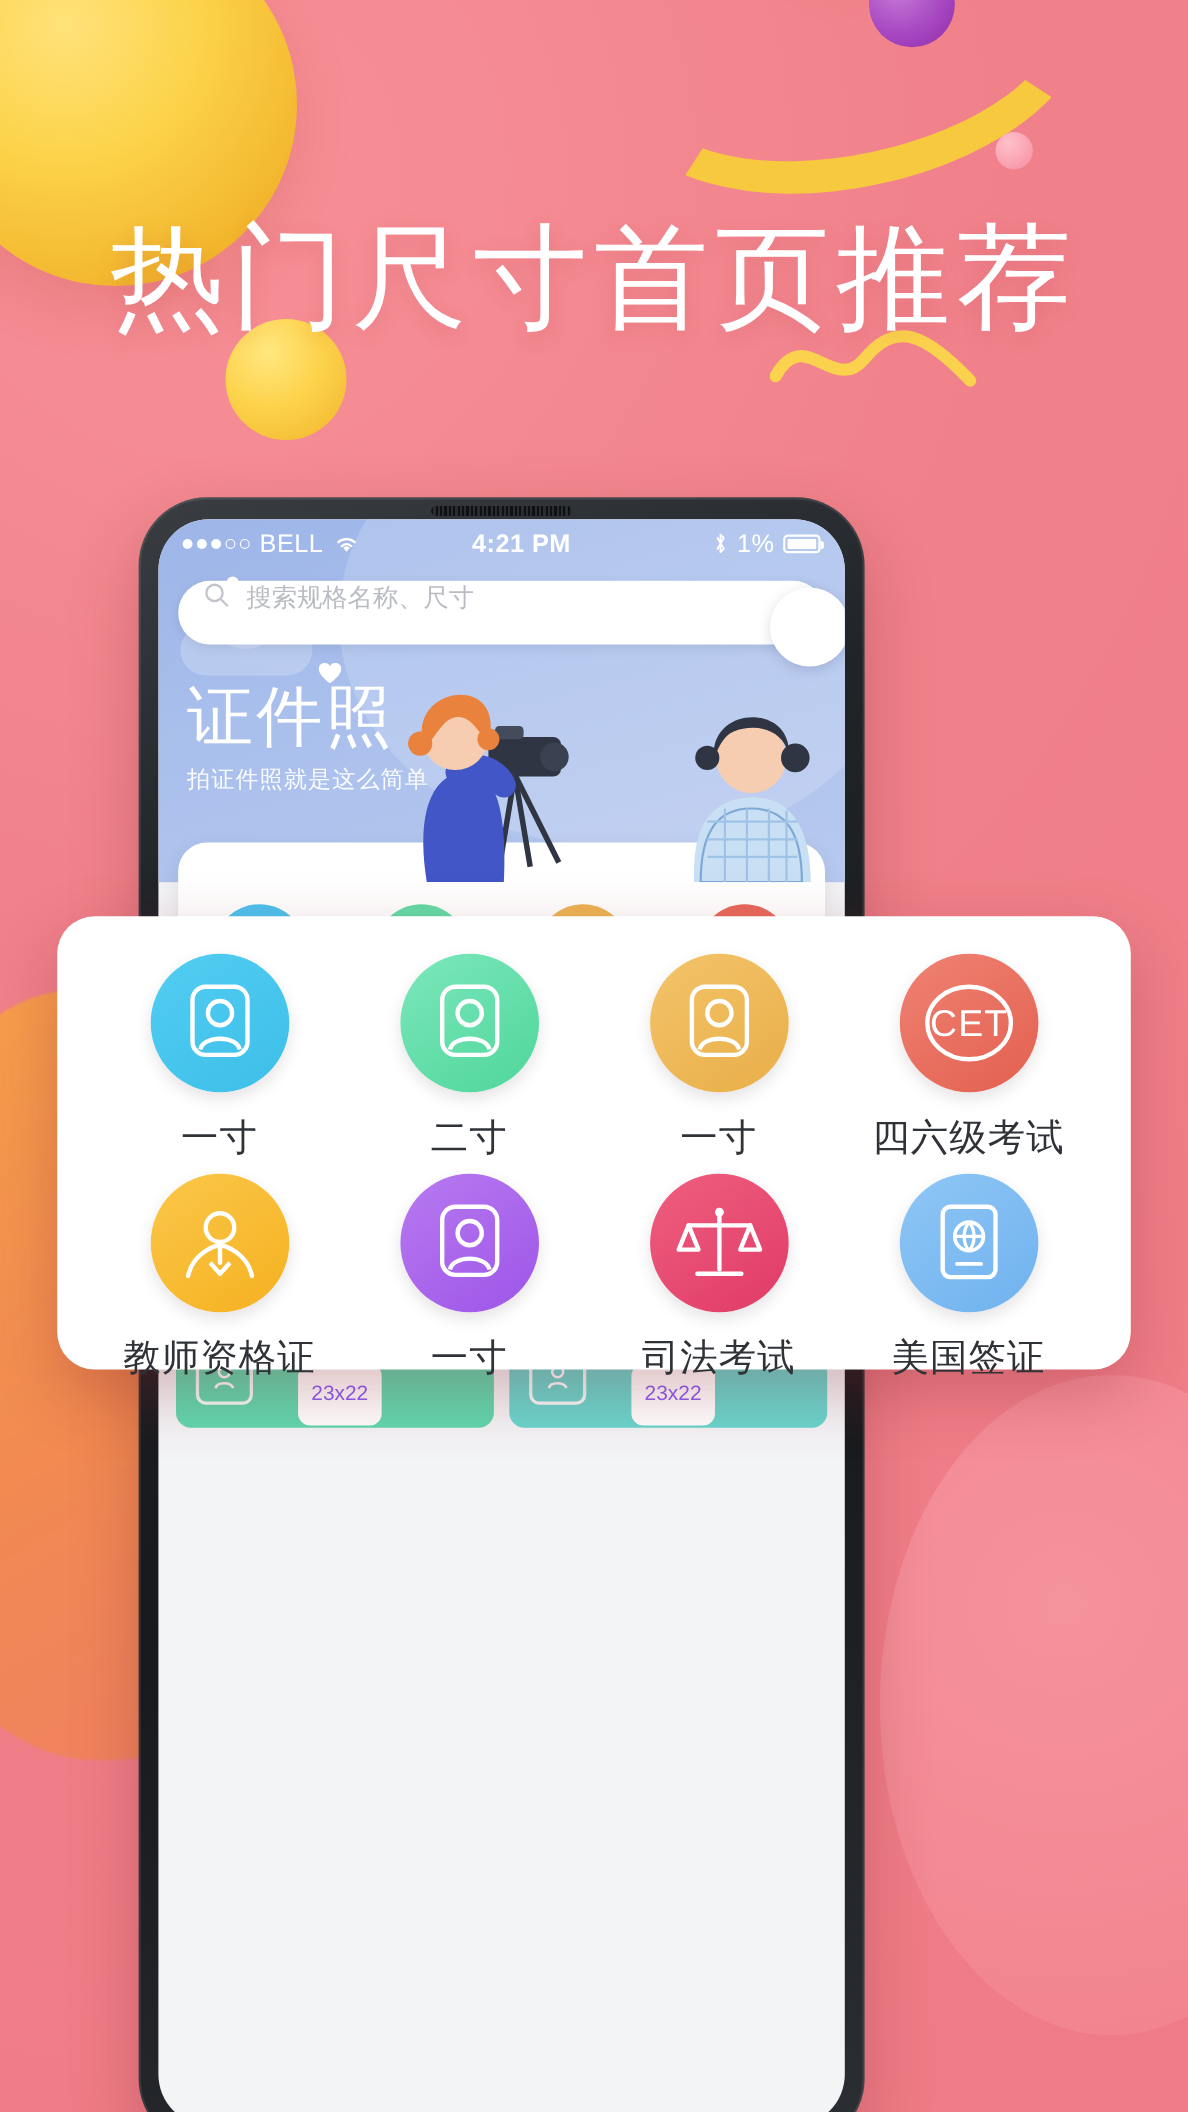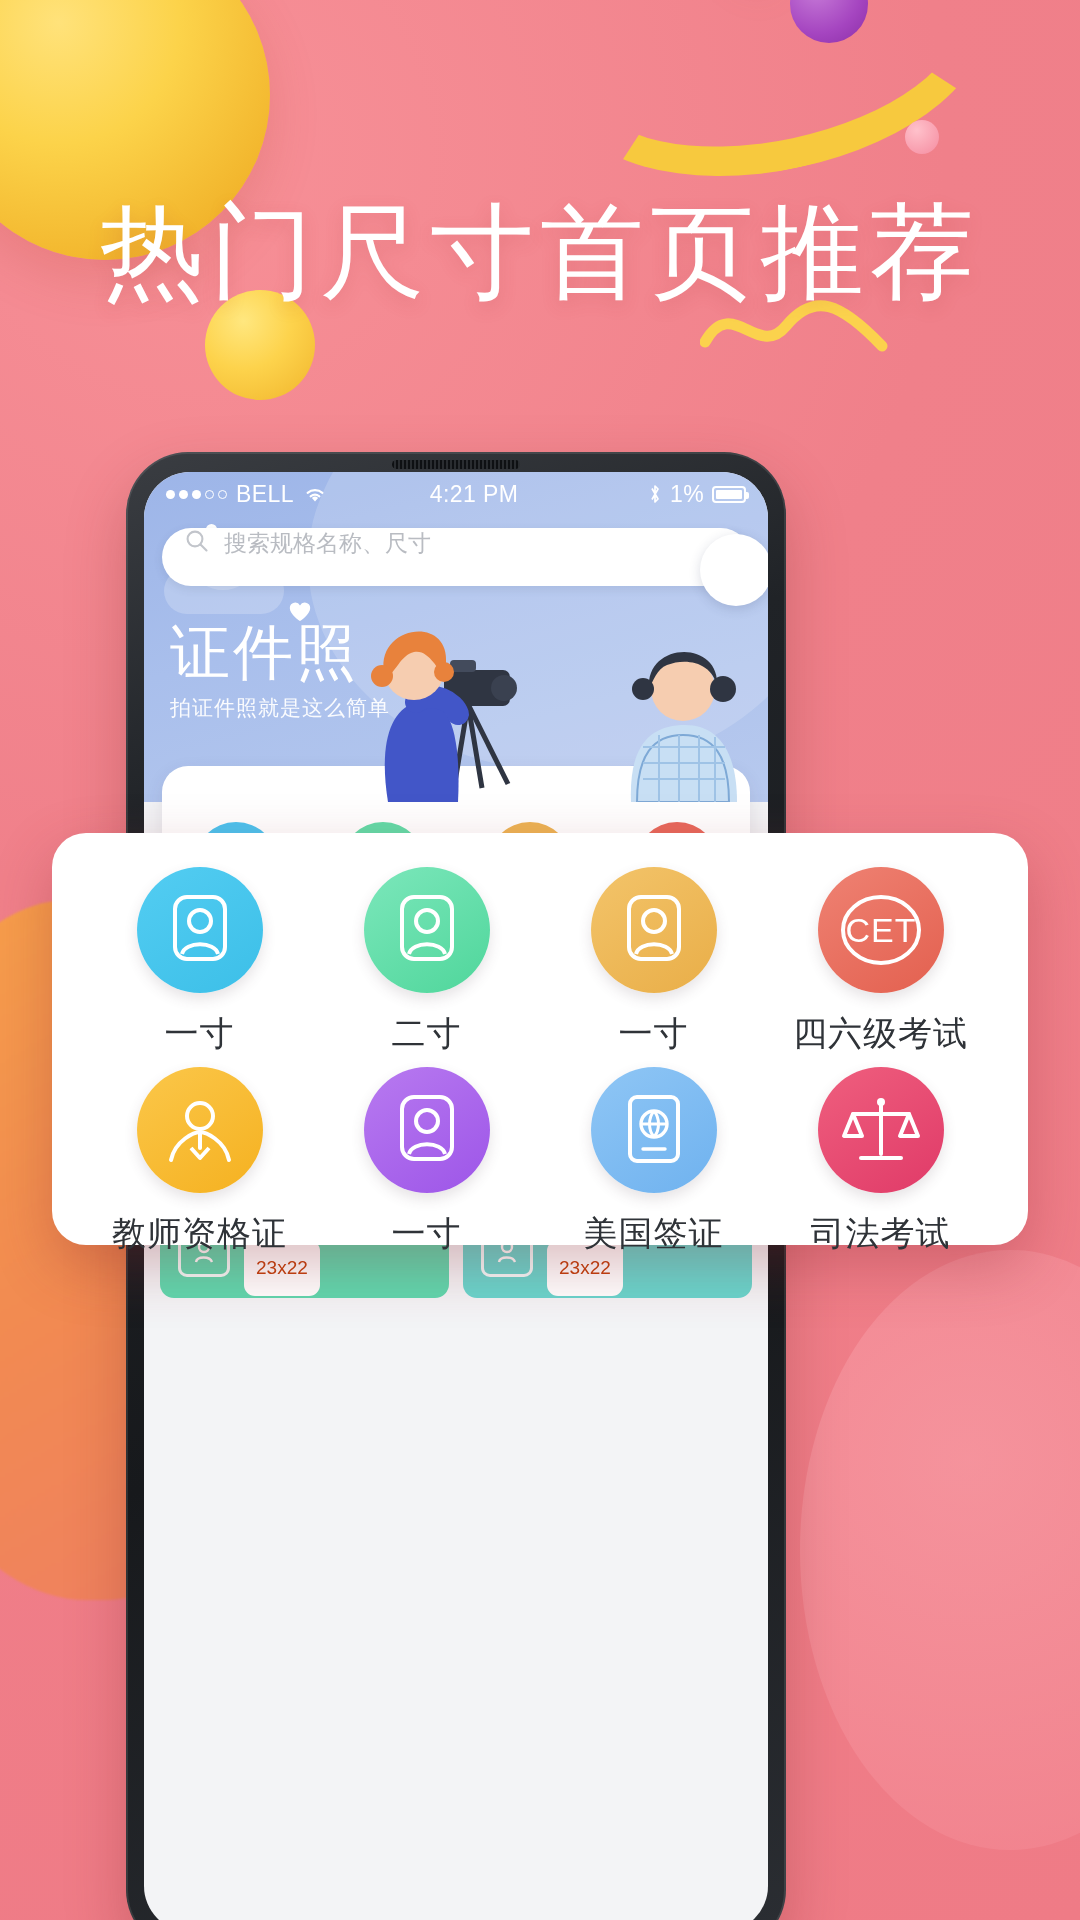--- a/index.html
+++ b/index.html
@@ -116,21 +116,21 @@
     border-radius:50%; background:rgba(255,255,255,.22);
   }
   .dot-w { position:absolute; border-radius:50%; background:#fff; }
 
   #statusbar {
     position:relative; z-index:4; height:44px; padding:0 22px;
     display:flex; align-items:center; color:#fff;
     font-size:23px; letter-spacing:.4px;
   }
   #statusbar .sb-left { display:flex; align-items:center; gap:9px; flex:1; }
-  #statusbar .sb-center { font-weight:400;margin-left:36px; }
+  #statusbar .sb-center { font-weight:700;margin-left:36px; }
   #statusbar .sb-right { flex:1; display:flex; align-items:center; justify-content:flex-end; gap:8px; }
   .sig-dots { display:flex; gap:4px; align-items:center; }
   .sig-dots i { width:9px; height:9px; border-radius:50%; display:block; }
   .sig-dots i.on { background:#fff; }
   .sig-dots i.off { background:transparent; border:1.6px solid #fff; width:9px; height:9px; }
   .battery {
     width:34px; height:17px; border:2px solid #fff; border-radius:4px;
     position:relative; display:inline-block;
   }
   .battery:after { content:""; position:absolute; right:-5px; top:4px; width:3px; height:7px;
@@ -177,21 +177,21 @@
   
   #phone-list { margin:16px 16px 0 16px; display:grid; grid-template-columns:1fr 1fr; gap:14px; }
   .pl-card {
     height:94px; border-radius:14px; display:flex; align-items:center; gap:14px; padding:0 18px;
     color:#fff;
   }
   .pl-ic { width:52px; height:52px; border:3px solid rgba(255,255,255,.92); border-radius:9px;
     display:flex; align-items:center; justify-content:center; flex:none; }
   .pl-txt { display:flex; flex-direction:column; gap:5px; }
   .pl-name { font-size:21px; }
-  .pl-size { font-size:19px; background:#fff; color:#c2410c; border-radius:11px; padding:17px 12px; align-self:flex-start; }
+  .pl-size { font-size:19px; background:#fff; color:#8b5cf6; border-radius:11px; padding:17px 12px; align-self:flex-start;margin-left:27px; }
 
   
   #overlay-card {
     position:absolute; left:52px; top:833px; width:976px; height:412px;
     background:#fff; border-radius:34px;
     box-shadow:0 22px 58px rgba(140,40,50,.30);
     padding:34px 34px 26px 34px;
     display:grid; grid-template-columns:repeat(4,1fr); grid-template-rows:1fr 1fr; gap:10px 0;
     z-index:30;
   }
@@ -487,37 +487,37 @@
       <svg width="66" height="78" viewBox="0 0 66 78">
           <rect x="8" y="6" width="50" height="62" rx="12" stroke="#fff" stroke-width="4" fill="none"></rect>
           <circle cx="33" cy="30" r="11" stroke="#fff" stroke-width="4" fill="none"></circle>
           <path d="M15 63c3-13 33-13 36 0" stroke="#fff" stroke-width="4" fill="none"></path>
         </svg>
     </div>
     <div class="ov-label">一寸</div>
   </div>
 
   <div class="ov-item">
-    <div class="ov-circle" style="background:linear-gradient(145deg,#8fc6f5,#6fb2ef)">
-      <svg width="66" height="78" viewBox="0 0 66 78">
-        <rect x="9" y="6" width="48" height="64" rx="7" stroke="#fff" stroke-width="4" fill="none"></rect>
-        <circle cx="33" cy="33" r="13" stroke="#fff" stroke-width="3.4" fill="none"></circle>
-        <path d="M20 33h26M33 20c6 7 6 19 0 26M33 20c-6 7-6 19 0 26" stroke="#fff" stroke-width="3" fill="none"></path>
-        <path d="M22 58h22" stroke="#fff" stroke-width="3.4" stroke-linecap="round"></path>
-      </svg>
-    </div>
-    <div class="ov-label">美国签证</div>
-  </div>
-
-  <div class="ov-item">
     <div class="ov-circle" style="background:linear-gradient(145deg,#ef5f7e,#e03a68)">
       <svg width="80" height="76" viewBox="0 0 80 76">
         <path d="M40 10v52" stroke="#fff" stroke-width="4" stroke-linecap="round"></path>
         <path d="M12 22h56" stroke="#fff" stroke-width="4" stroke-linecap="round"></path>
         <path d="M20 66h40" stroke="#fff" stroke-width="4" stroke-linecap="round"></path>
         <path d="M12 22L3 44h18z" stroke="#fff" stroke-width="4" fill="none" stroke-linejoin="round"></path>
         <path d="M68 22L59 44h18z" stroke="#fff" stroke-width="4" fill="none" stroke-linejoin="round"></path>
         <circle cx="40" cy="10" r="4" fill="#fff"></circle>
       </svg>
     </div>
     <div class="ov-label">司法考试</div>
   </div>
+
+  <div class="ov-item">
+    <div class="ov-circle" style="background:linear-gradient(145deg,#8fc6f5,#6fb2ef)">
+      <svg width="66" height="78" viewBox="0 0 66 78">
+        <rect x="9" y="6" width="48" height="64" rx="7" stroke="#fff" stroke-width="4" fill="none"></rect>
+        <circle cx="33" cy="33" r="13" stroke="#fff" stroke-width="3.4" fill="none"></circle>
+        <path d="M20 33h26M33 20c6 7 6 19 0 26M33 20c-6 7-6 19 0 26" stroke="#fff" stroke-width="3" fill="none"></path>
+        <path d="M22 58h22" stroke="#fff" stroke-width="3.4" stroke-linecap="round"></path>
+      </svg>
+    </div>
+    <div class="ov-label">美国签证</div>
+  </div>
 </div>
 
 </body></html>

